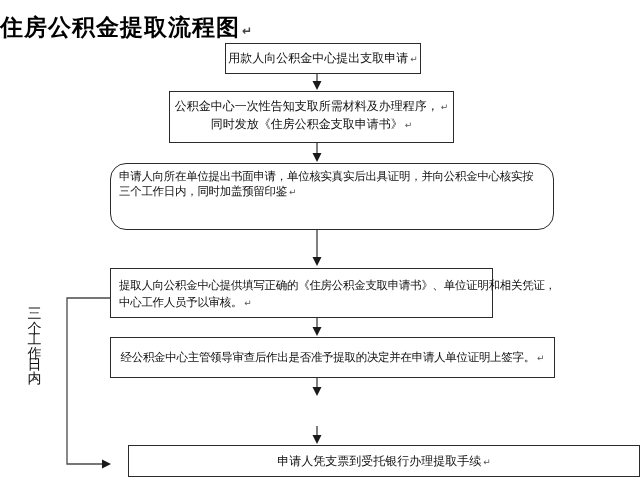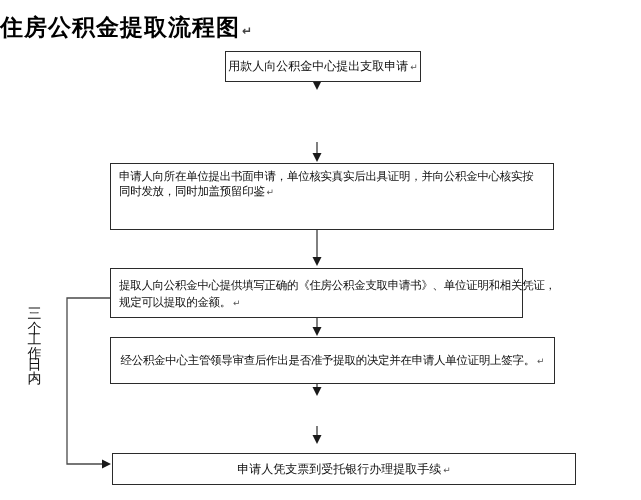--- a/index.html
+++ b/index.html
@@ -13,32 +13,32 @@
     white-space:nowrap;
   }
   .overlay{position:absolute;left:0;top:0;pointer-events:none;}
   .box{
     position:absolute;background:#ffffff;border:1px solid #2b2b2b;
     box-sizing:border-box;
   }
   .flexc{display:flex;flex-direction:column;align-items:center;justify-content:center;}
   .line{white-space:nowrap;}
   .ctr{text-align:center;}
-  .std{font-size:12px;margin-top:8px;}
+  .std{font-size:12px;}
   .sml{font-size:11.5px;letter-spacing:-0.3px;}
   .b1{left:225px;top:43px;width:196px;height:31px;}
   .b2{left:169px;top:91px;width:285px;height:52px;padding-top:6px;}
   .b2 .line{line-height:17px;}
-  .b3{left:110px;top:163px;width:444px;height:67px;padding:5px 8px 0;}
+  .b3{left:110px;top:163px;width:444px;height:67px;padding:5px 8px 0;border-radius:16px;}
   .b3 .line{line-height:15px;}
-  .b4{left:110px;top:268px;width:413px;height:50px;padding:8px 8px 16px;}
+  .b4{left:110px;top:268px;width:383px;height:50px;padding:8px 8px 16px;}
   .b4 .line{line-height:17px;}
-  .b5{left:110px;top:337px;width:445px;height:47px;}
+  .b5{left:110px;top:337px;width:445px;height:41px;}
   .b6{left:112px;top:397px;width:442px;height:29px;}
-  .b7{left:112px;top:445px;width:464px;height:32px;}
+  .b7{left:128px;top:445px;width:512px;height:32px;}
   .ret{
     font-size:9px;color:#555;margin-left:2px;letter-spacing:0;
     font-family:"DejaVu Sans",sans-serif;
   }
   .title .ret{font-size:12px;color:#444;}
   .vlabel{
     position:absolute;left:26px;top:297px;height:180px;
     writing-mode:vertical-rl;text-orientation:upright;
     font-size:14px;letter-spacing:12.5px;color:#111;
   }
@@ -69,29 +69,33 @@
     <path d="M110,298 H67 V464 H102" stroke="#4a4a4a" stroke-width="1.3" fill="none"></path>
     <polygon points="102,459.5 102,468.5 111,464" fill="#1a1a1a"></polygon>
   </svg>
 
   <div class="title"><span>住房公积金提取流程图</span><span class="ret">↵</span></div>
 
   <div class="box b1 flexc std">
     <div class="line ctr"><span>用款人向公积金中心提出支取申请</span><span class="ret">↵</span></div>
   </div>
 
+  <div class="box b2 std">
+    <div class="line ctr"><span>公积金中心一次性告知支取所需材料及办理程序，</span><span class="ret">↵</span></div>
+    <div class="line ctr"><span>同时发放《住房公积金支取申请书》</span><span class="ret">↵</span></div>
+  </div>
 
   <div class="box b3 sml">
     <div class="line"><span>申请人向所在单位提出书面申请，单位核实真实后出具证明，并向公积金中心核实按</span></div>
-    <div class="line"><span>同时发放，同时加盖预留印鉴</span><span class="ret">↵</span></div>
+    <div class="line"><span>三个工作日内，同时加盖预留印鉴</span><span class="ret">↵</span></div>
   </div>
 
   <div class="box b4 sml">
     <div class="line"><span>提取人向公积金中心提供填写正确的《住房公积金支取申请书》、单位证明和相关凭证，</span></div>
-    <div class="line"><span>规定可以提取的金额。</span><span class="ret">↵</span></div>
+    <div class="line"><span>中心工作人员予以审核。</span><span class="ret">↵</span></div>
   </div>
 
   <div class="box b5 flexc sml">
     <div class="line ctr"><span>经公积金中心主管领导审查后作出是否准予提取的决定并在申请人单位证明上签字。</span><span class="ret">↵</span></div>
   </div>
 
 
   <div class="box b7 flexc std">
     <div class="line ctr"><span>申请人凭支票到受托银行办理提取手续</span><span class="ret">↵</span></div>
   </div>

